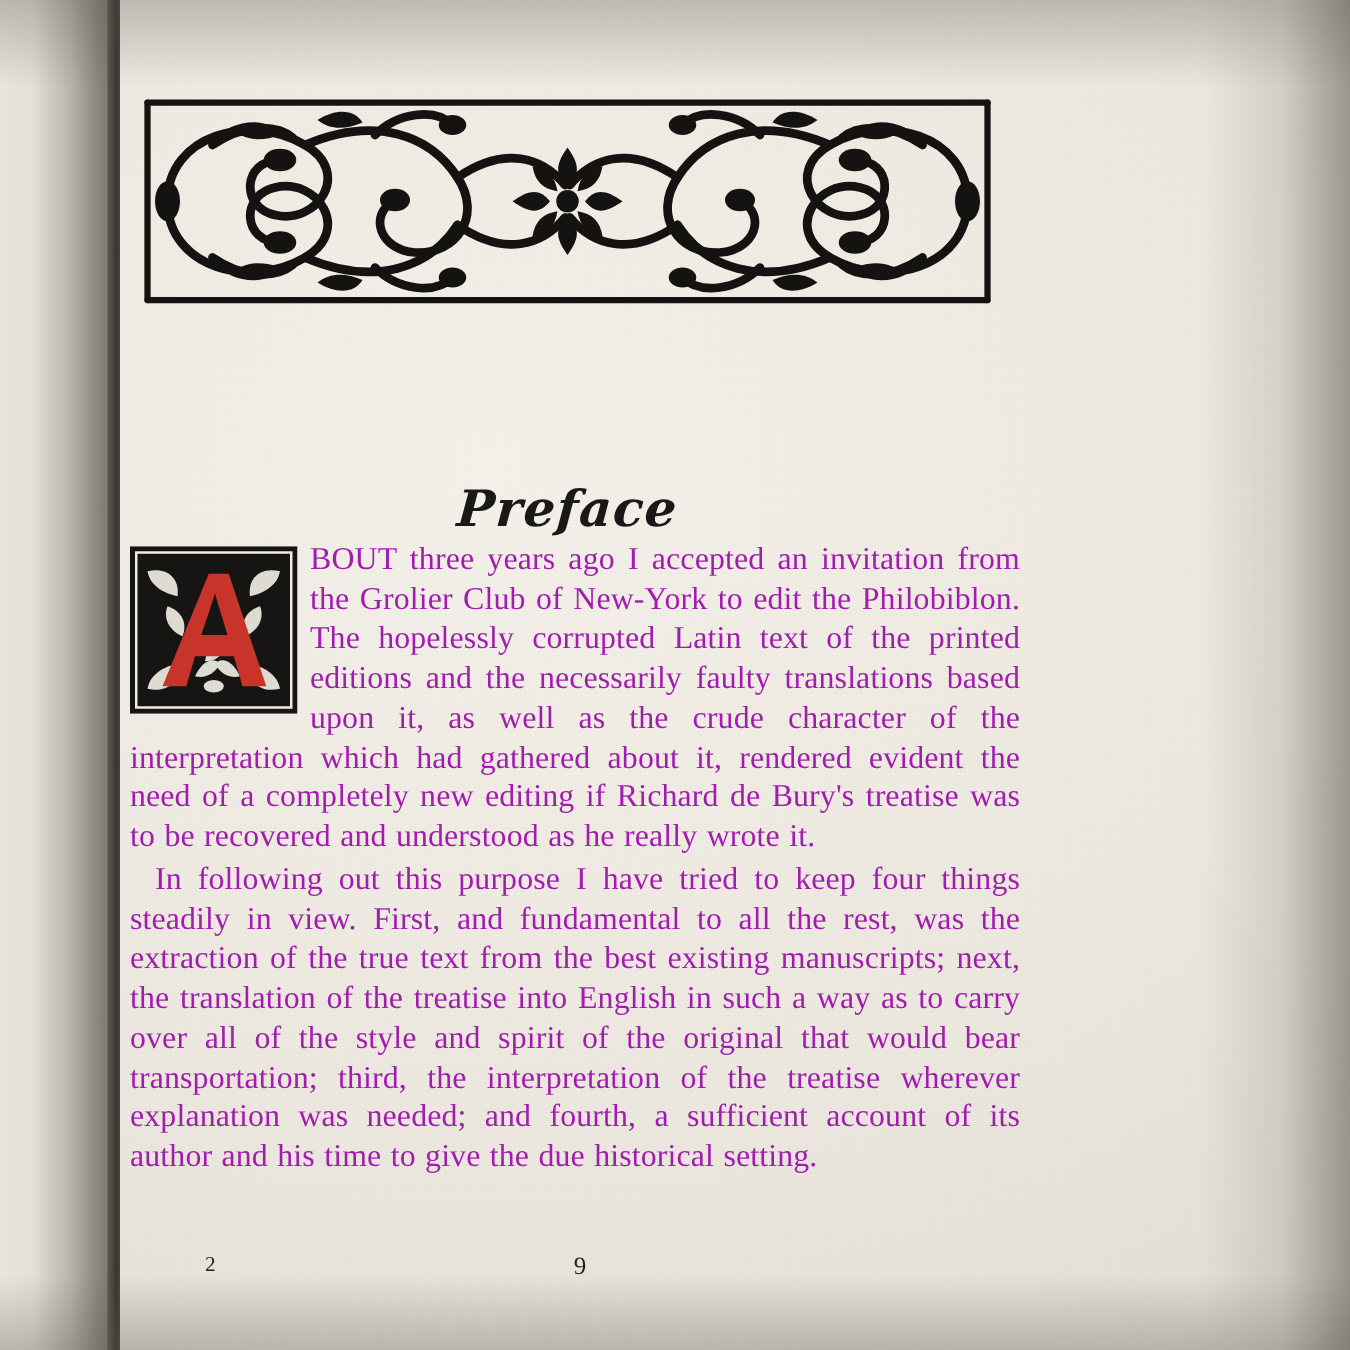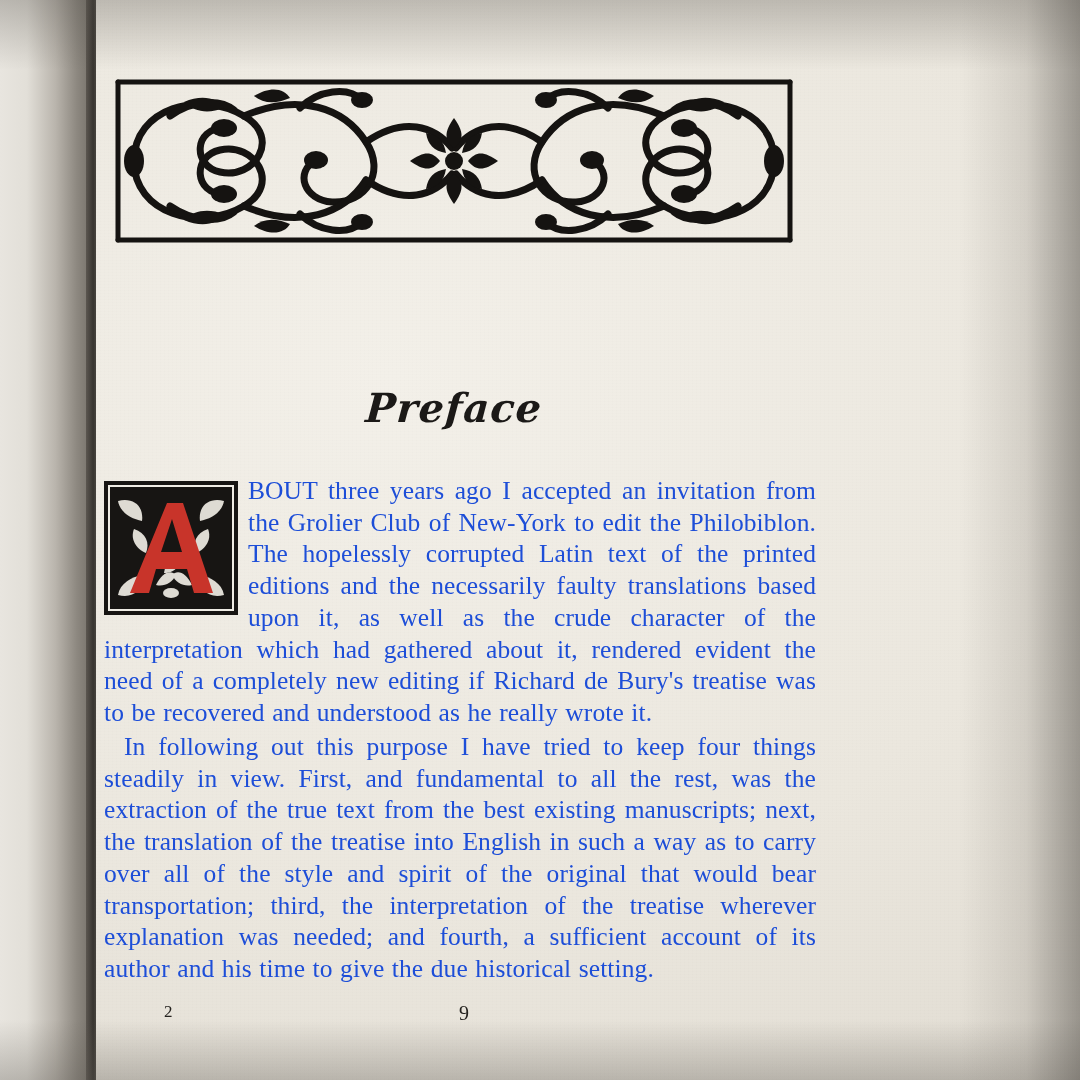--- a/index.html
+++ b/index.html
@@ -98,25 +98,24 @@
     font-size: 40px;
     letter-spacing: 1px;
     color: #1b1917;
     font-style: italic;
     transform: skewX(-4deg);
     width: 700px;
   }
 
   
   .body-text {
-    margin-top: 44px;
     width: 712px;
     font-size: 25.5px;
     line-height: 1.245;
-    color: #1d4ed8;
+    color: #a21caf;
     text-align: justify;
     letter-spacing: .1px;
     word-spacing: 1px;
   }
   .body-text p { margin: 0; }
   .body-text p + p { margin-top: 2px; text-indent: 20px; }
 
   
   .dropcap {
     float: left;

